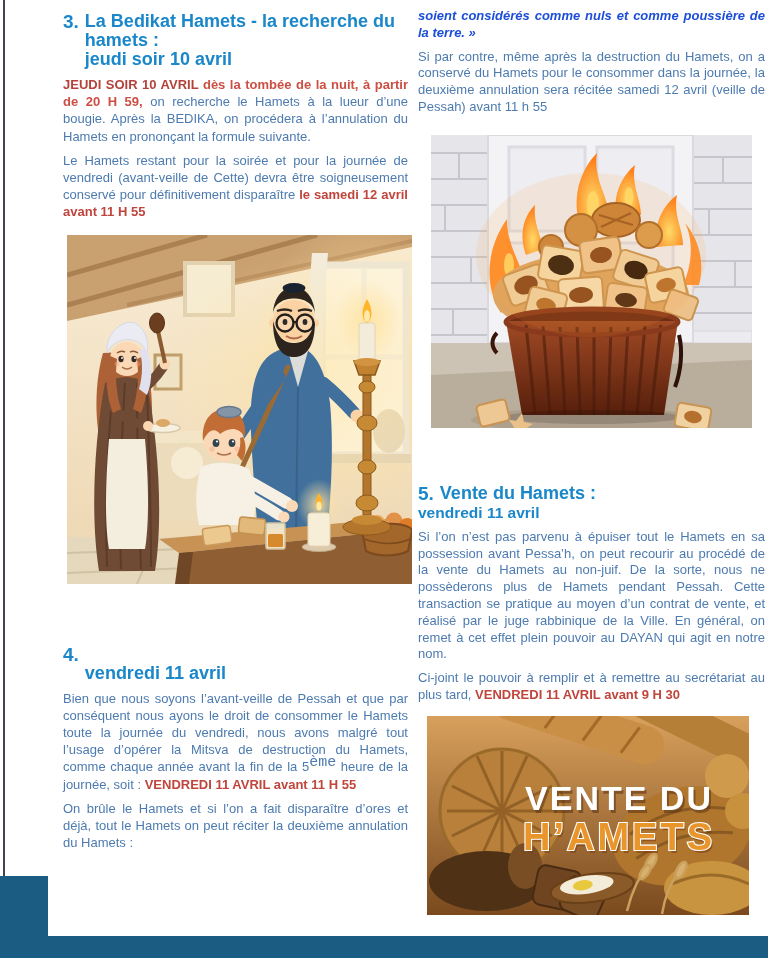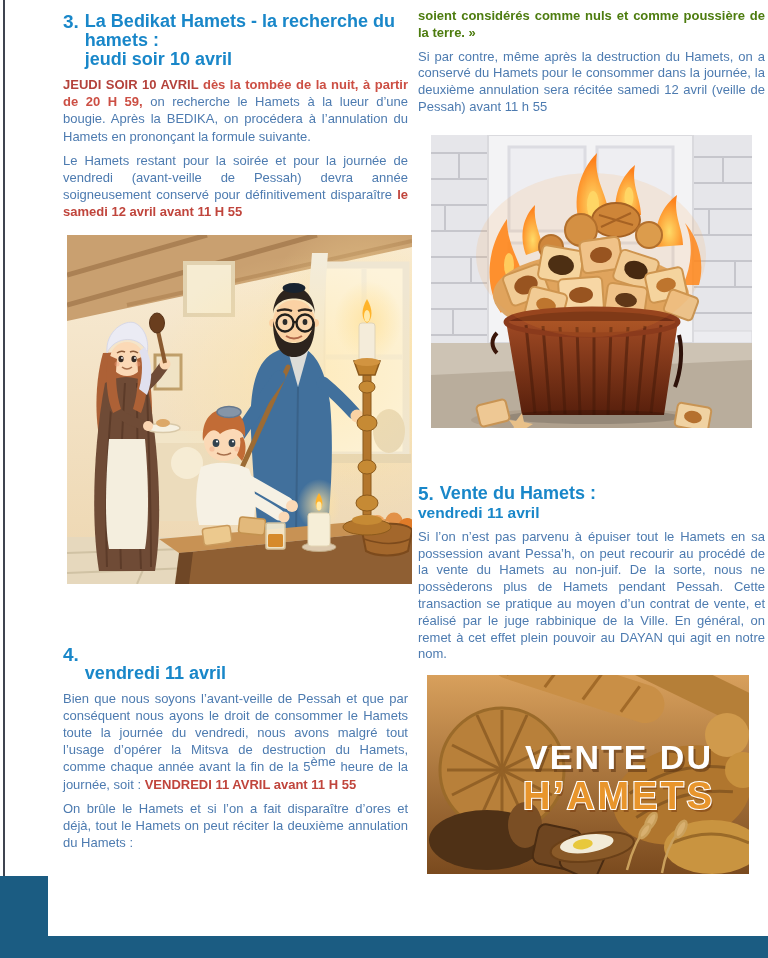--- a/index.html
+++ b/index.html
@@ -12,25 +12,25 @@
   .col-left{left:63px;width:345px;}
   .col-right{left:418px;width:347px;}
   .heading{display:flex;gap:6px;color:#1987c9;margin:0;}
   .hnum{font-size:19px;font-weight:bold;line-height:19px;}
   .htitle{font-size:18px;font-weight:bold;line-height:19px;}
   .h5block{color:#1987c9;}
   .h5block .hline{display:flex;gap:6px;}
   .h5block .line2{font-size:15.5px;font-weight:bold;line-height:19px;}
   p{margin:7px 0 0 0;font-size:13px;line-height:17.2px;text-align:justify;color:#4d7bb0;}
   .col-right p{line-height:16.8px;}
-  .quote{font-weight:bold;color:#4d7c0f;line-height:16.8px;}
+  .quote{font-weight:bold;font-style:italic;color:#1d4ed8;line-height:16.8px;}
   .red-bold{color:#b4423b;font-weight:bold;}
   .red{color:#cc4f44;font-weight:bold;}
   .red-mid{color:#c0453c;font-weight:bold;}
-  sup{font-size:13px;line-height:0;}
+  sup{font-size:15px;line-height:0;font-family:Liberation Mono, monospace;}
   figure{margin:0;padding:4px;}
   .fig1{margin-top:10px;}
   .fig2{margin:15px 0 0 9px;}
   .fig3{margin:8px 0 0 5px;}
   .mt-h4{margin-top:57px;}
   .mt-h5{margin-top:52px;}
   .first-p{}
   svg{display:block;}
 </style>
 </head>
@@ -44,21 +44,21 @@
       <span class="hnum">3.</span>
       <div class="htitle">
         <span>La Bedikat Hamets - la recherche du hamets :</span><br>
         <span>jeudi soir 10 avril</span>
       </div>
     </div>
     <p class="first-p">
       <span class="red-bold">JEUDI SOIR 10 AVRIL</span><span class="red"> dès la tombée de la nuit, à partir de 20 H 59, </span><span>on recherche le Hamets à la lueur d’une bougie. Après la BEDIKA, on procédera à l’annulation du Hamets en prononçant la formule suivante.</span>
     </p>
     <p>
-      <span>Le Hamets restant pour la soirée et pour la journée de vendredi (avant-veille de Pessah) devra année soigneusement conservé pour définitivement disparaître </span><span class="red-mid">le samedi 12 avril avant 11 H 55</span>
+      <span>Le Hamets restant pour la soirée et pour la journée de vendredi (avant-veille de Cette) devra être soigneusement conservé pour définitivement disparaître </span><span class="red-mid">le samedi 12 avril avant 11 H 55</span>
     </p>
 
     <figure class="fig1">
       <svg width="345" height="349" viewBox="0 0 345 349">
         <defs>
           <linearGradient id="wall" x1="0" y1="0" x2="0" y2="1">
             <stop offset="0" stop-color="#f8ecd6"></stop>
               <stop offset="1" stop-color="#edd6b0"></stop>
           </linearGradient>
           <radialGradient id="glow" cx="0.5" cy="0.5" r="0.5">
@@ -395,20 +395,23 @@
     </figure>
 
     <div class="h5block mt-h5">
       <div class="hline">
         <span class="hnum">5.</span>
         <span class="htitle">Vente du Hamets :</span>
       </div>
       <div class="line2">vendredi 11 avril</div>
     </div>
     <p class="first-p">Si l’on n’est pas parvenu à épuiser tout le Hamets en sa possession avant Pessa’h, on peut recourir au procédé de la vente du Hamets au non-juif. De la sorte, nous ne possèderons plus de Hamets pendant Pessah. Cette transaction se pratique au moyen d’un contrat de vente, et réalisé par le juge rabbinique de la Ville. En général, on remet à cet effet plein pouvoir au DAYAN qui agit en notre nom.</p>
+    <p>
+      <span>Ci-joint le pouvoir à remplir et à remettre au secrétariat au plus tard, </span><span class="red-mid">VENDREDI 11 AVRIL avant 9 H 30</span>
+    </p>
 
     <figure class="fig3">
       <svg width="322" height="199" viewBox="0 0 322 199">
         <defs>
           <linearGradient id="breadBg" x1="0" y1="0" x2="0" y2="1">
             <stop offset="0" stop-color="#d8a05c"></stop>
               <stop offset="1" stop-color="#7a4a1e"></stop>
           </linearGradient>
         </defs>
         <rect width="322" height="199" fill="url(#breadBg)"></rect>

